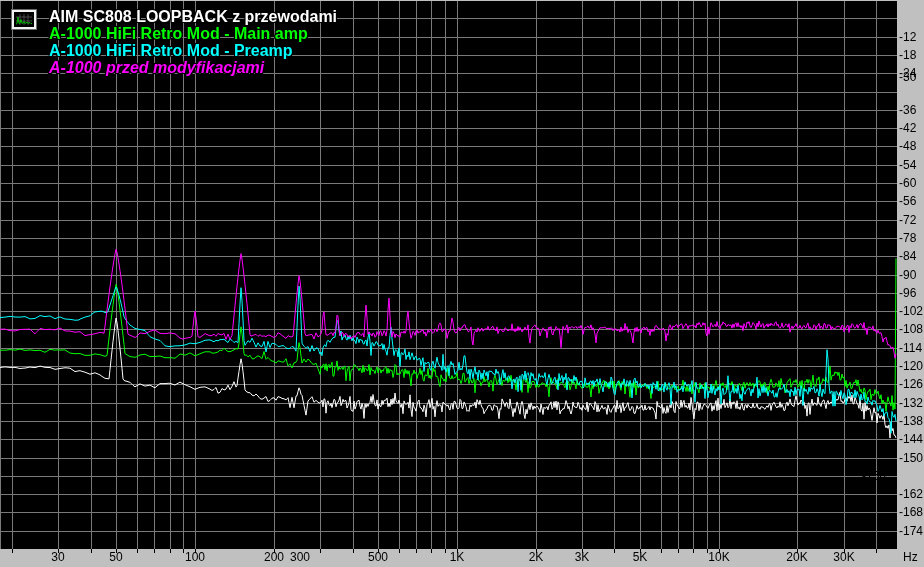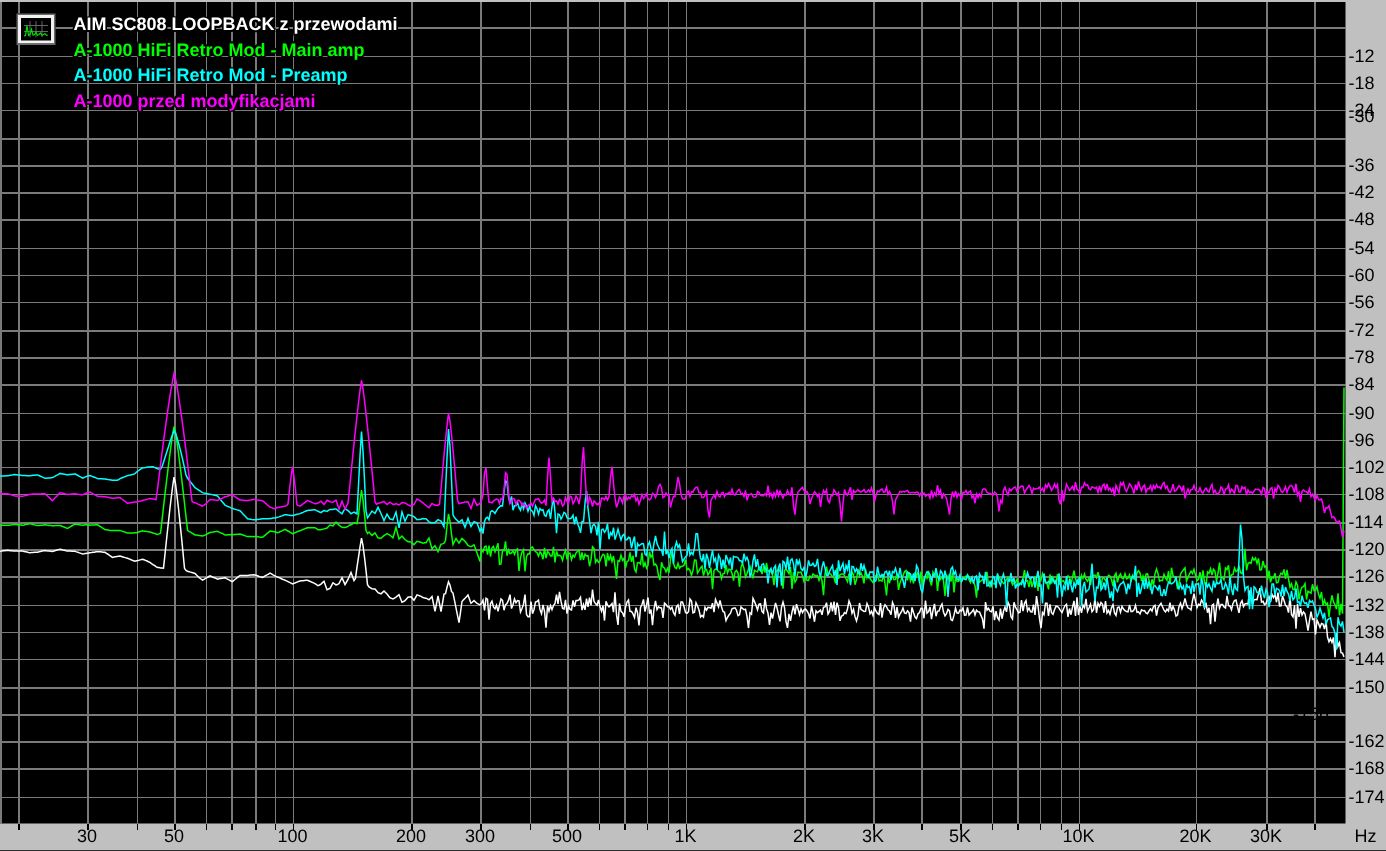--- a/index.html
+++ b/index.html
@@ -2,21 +2,21 @@
 <html><head>
 <meta charset="utf-8">
 <style>
   html,body{margin:0;padding:0;background:#000;}
   .screen{position:relative;width:924px;height:567px;background:#c0c0c0;overflow:hidden;
           font-family:"Liberation Sans",sans-serif;}
   #chart-svg{position:absolute;left:0;top:0;}
   .axis-label{position:absolute;color:#000;font-size:12px;line-height:12px;white-space:nowrap;}
   .unit-label{position:absolute;color:#000;font-size:12px;line-height:12px;}
   #legend{position:absolute;left:49px;top:8px;}
-  .legend-row{font-size:12px;font-weight:bold;line-height:17px;white-space:nowrap;
+  .legend-row{font-size:16px;font-weight:bold;line-height:17px;white-space:nowrap;
               text-shadow:1px 0 #000,-1px 0 #000,0 1px #000,0 -1px #000,1px 1px #000,-1px -1px #000,-1px 1px #000,1px -1px #000;}
   #icon-btn{position:absolute;left:11px;top:9px;width:20px;height:15px;background:#000;
             border:1px solid #6a6a6a;padding:2px;box-shadow:inset 0 0 0 2px #f2f2f2;cursor:pointer;}
   #icon-btn svg{display:block;margin:2px;}
 </style>
 </head>
 <body>
 
 <div class="screen">
   <svg id="chart-svg" width="924" height="567">
@@ -155,21 +155,21 @@
       <div class="axis-label" style="left: 862px; top: 469.8px;">-156</div>
       <div class="axis-label" style="left: 899px; top: 488.1px;">-162</div>
       <div class="axis-label" style="left: 899px; top: 506.4px;">-168</div>
       <div class="axis-label" style="left: 899px; top: 524.7px;">-174</div>
     </div>
   <div id="xlabels">
       <div class="axis-label" style="top: 551px; left: 58px; transform: translateX(-50%);">30</div>
       <div class="axis-label" style="top: 551px; left: 116px; transform: translateX(-50%);">50</div>
       <div class="axis-label" style="top: 551px; left: 195px; transform: translateX(-50%);">100</div>
       <div class="axis-label" style="top: 551px; left: 274px; transform: translateX(-50%);">200</div>
-      <div class="axis-label" style="top: 551px; left: 320px; transform: translateX(-50%);">300</div>
+      <div class="axis-label" style="top: 551px; left: 300px; transform: translateX(-50%);">300</div>
       <div class="axis-label" style="top: 551px; left: 378px; transform: translateX(-50%);">500</div>
       <div class="axis-label" style="top: 551px; left: 457px; transform: translateX(-50%);">1K</div>
       <div class="axis-label" style="top: 551px; left: 536px; transform: translateX(-50%);">2K</div>
       <div class="axis-label" style="top: 551px; left: 582px; transform: translateX(-50%);">3K</div>
       <div class="axis-label" style="top: 551px; left: 640px; transform: translateX(-50%);">5K</div>
       <div class="axis-label" style="top: 551px; left: 719px; transform: translateX(-50%);">10K</div>
       <div class="axis-label" style="top: 551px; left: 797px; transform: translateX(-50%);">20K</div>
       <div class="axis-label" style="top: 551px; left: 844px; transform: translateX(-50%);">30K</div>
     </div>
 
@@ -186,15 +186,15 @@
           <line x1="12" y1="0" x2="12" y2="11"></line>
       </g>
       <polyline points="0,10 1,9.5 2,3 3,9.5 4,9 5,5.5 6,9.5 7,9 8,7.5 9,9.5 10,9 11,8 12,9.5 13,9 14,8.5 15,9.5 16,9.5" fill="none" stroke="#00e000" stroke-width="0.8"></polyline>
     </svg>
   </div>
 
   <div id="legend">
       <div class="legend-row" style="color: rgb(255, 255, 255);">AIM SC808 LOOPBACK z przewodami</div>
       <div class="legend-row" style="color: rgb(0, 255, 0);">A-1000 HiFi Retro Mod - Main amp</div>
       <div class="legend-row" style="color: rgb(0, 255, 255);">A-1000 HiFi Retro Mod - Preamp</div>
-      <div class="legend-row" style="color: rgb(255, 0, 255);">A-1000 przed modyfikacjami</div>
+      <div class="legend-row" style="color: rgb(255, 0, 255); font-style: italic;">A-1000 przed modyfikacjami</div>
     </div>
 </div>
 
 </body></html>

